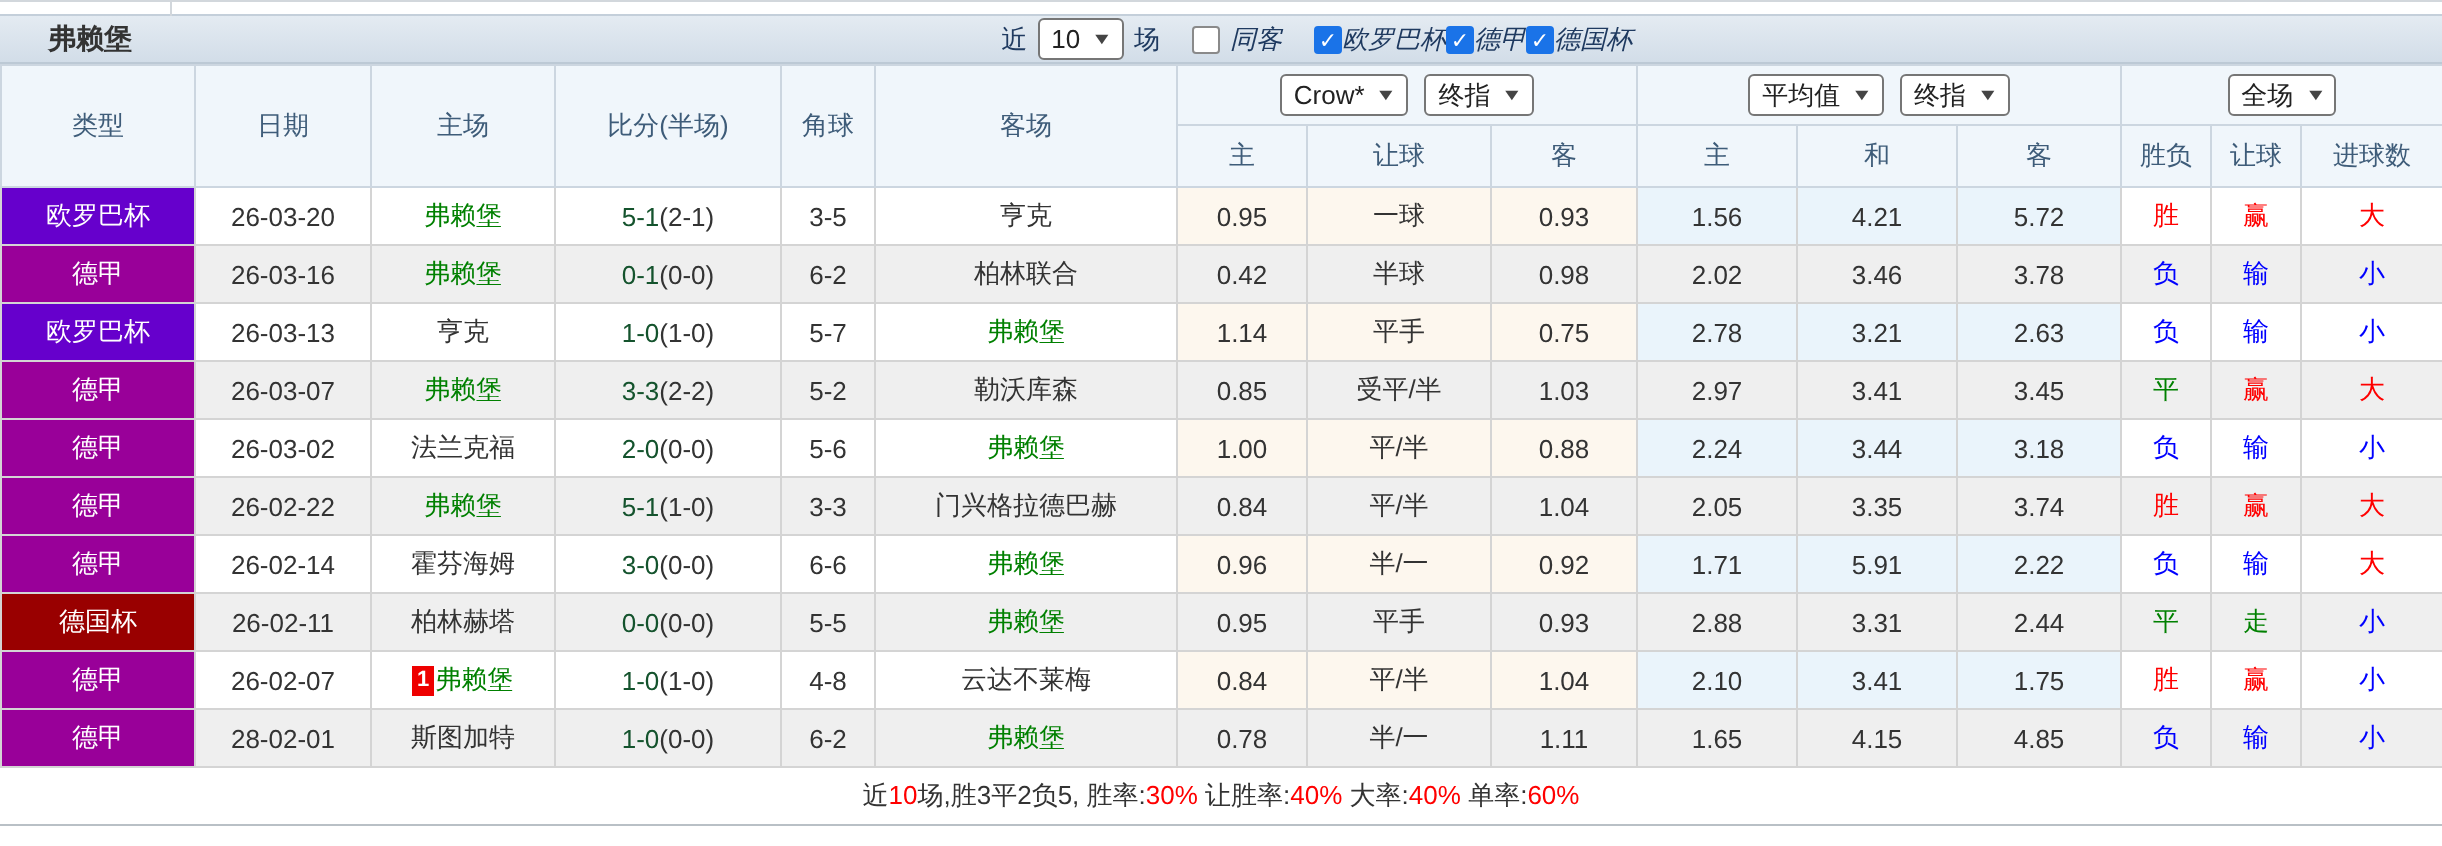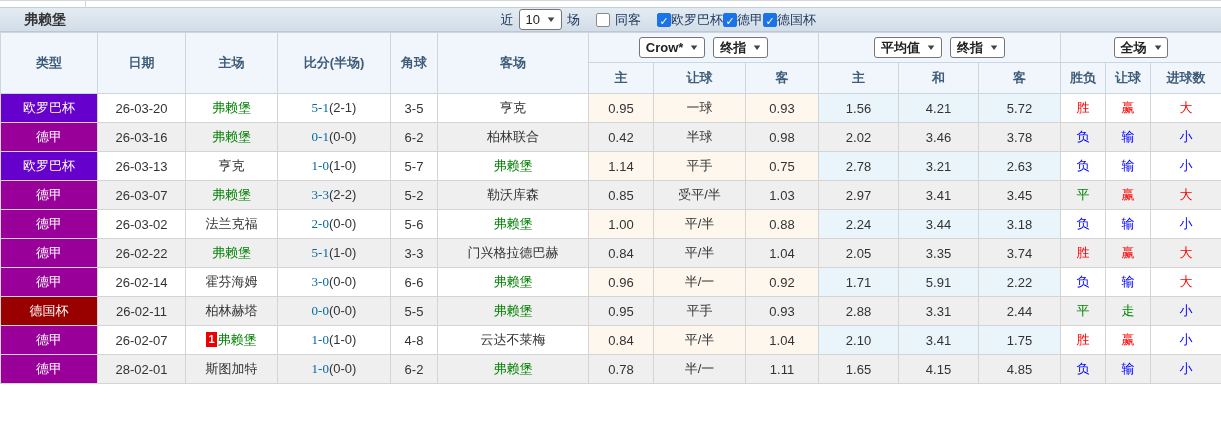--- a/index.html
+++ b/index.html
@@ -15,39 +15,39 @@
   .controls { margin-left:auto; margin-right:405px; display:flex; align-items:center; gap:5px; white-space:nowrap; }
 
   .sel { display:inline-flex; align-items:center; background:#fff; border:1px solid #767676; border-radius:3px;
          height:21px; padding:0 6px; font-size:13px; color:#222; cursor:pointer; gap:7px; }
   .sel .arr { font-size:8px; color:#444; transform:scaleX(1.4); }
 
   .cb { width:14px; height:14px; display:inline-block; border-radius:2px; flex:0 0 auto;
         text-align:center; line-height:14px; font-size:11px; cursor:pointer; }
   .cb.checked { background:#1a73e8; border:1px solid #1a73e8; color:#fff; }
   .cb.un { background:#fff; border:1px solid #8a8a8a; }
-  .cblabel { cursor:pointer; }
+  .cblabel { cursor:pointer;font-style:italic; }
   .gap { width:6px; display:inline-block; }
 
   table { width:1221px; border-collapse:collapse; table-layout:fixed; font-size:13px; }
   th, td { border:1px solid #d4d4d4; text-align:center; padding:0 2px; white-space:nowrap; overflow:hidden; }
-  thead th { background:#f0f6fb; border-color:#ccd6e0; color:#3e5c79; font-weight:bold; }
+  thead th { background:#f0f6fb; border-color:#ccd6e0; color:#3e5c79; font-weight:normal; }
   thead tr.h1 th { height:30px; }
   thead tr.h2 th { height:31px; }
   thead .selcell { background:#f0f6fb; }
   thead .selwrap { display:flex; justify-content:center; align-items:center; gap:8px; }
 
   tbody td { height:29px; color:#333; background:#fff; }
   tbody tr.alt td { background:#efefef; }
   tbody td.asia { background:#fdf7ee; }
   tbody td.euro { background:#eaf4fb; }
   tbody td.type { color:#fff; font-size:13px; }
 
   .tg { color:#008000; }
-  .sc { color:#0369a1;font-family:Liberation Serif, serif; }
+  .sc { color:#14532d; }
   .half { color:#333; }
   .rank { display:inline-block; background:#ee0000; color:#fff; font-size:11px; font-weight:bold;
           line-height:15px; padding:0 2px; margin-right:1px; vertical-align:1px; }
 
   .summary { height:29px; border-bottom:1px solid #b9c0c6; display:flex; align-items:center;
              justify-content:center; font-size:13px; color:#333; background:#fff; }
   .summary span.red { color:#ff0000; }
 </style>
 </head>
 <body>
@@ -320,14 +320,17 @@
           <td class="euro">1.65</td>
           <td class="euro">4.15</td>
           <td class="euro">4.85</td>
           <td style="color: rgb(0, 0, 255);">负</td>
           <td style="color: rgb(0, 0, 255);">输</td>
           <td style="color: rgb(0, 0, 255);">小</td>
         </tr>
       </tbody>
   </table>
 
+  <div class="summary">
+    <span id="summary-text"><span>近</span><span class="red">10</span><span>场,胜3平2负5, 胜率:</span><span class="red">30%</span><span> 让胜率:</span><span class="red">40%</span><span> 大率:</span><span class="red">40%</span><span> 单率:</span><span class="red">60%</span></span>
+  </div>
 
 </div>
 
 </body></html>

